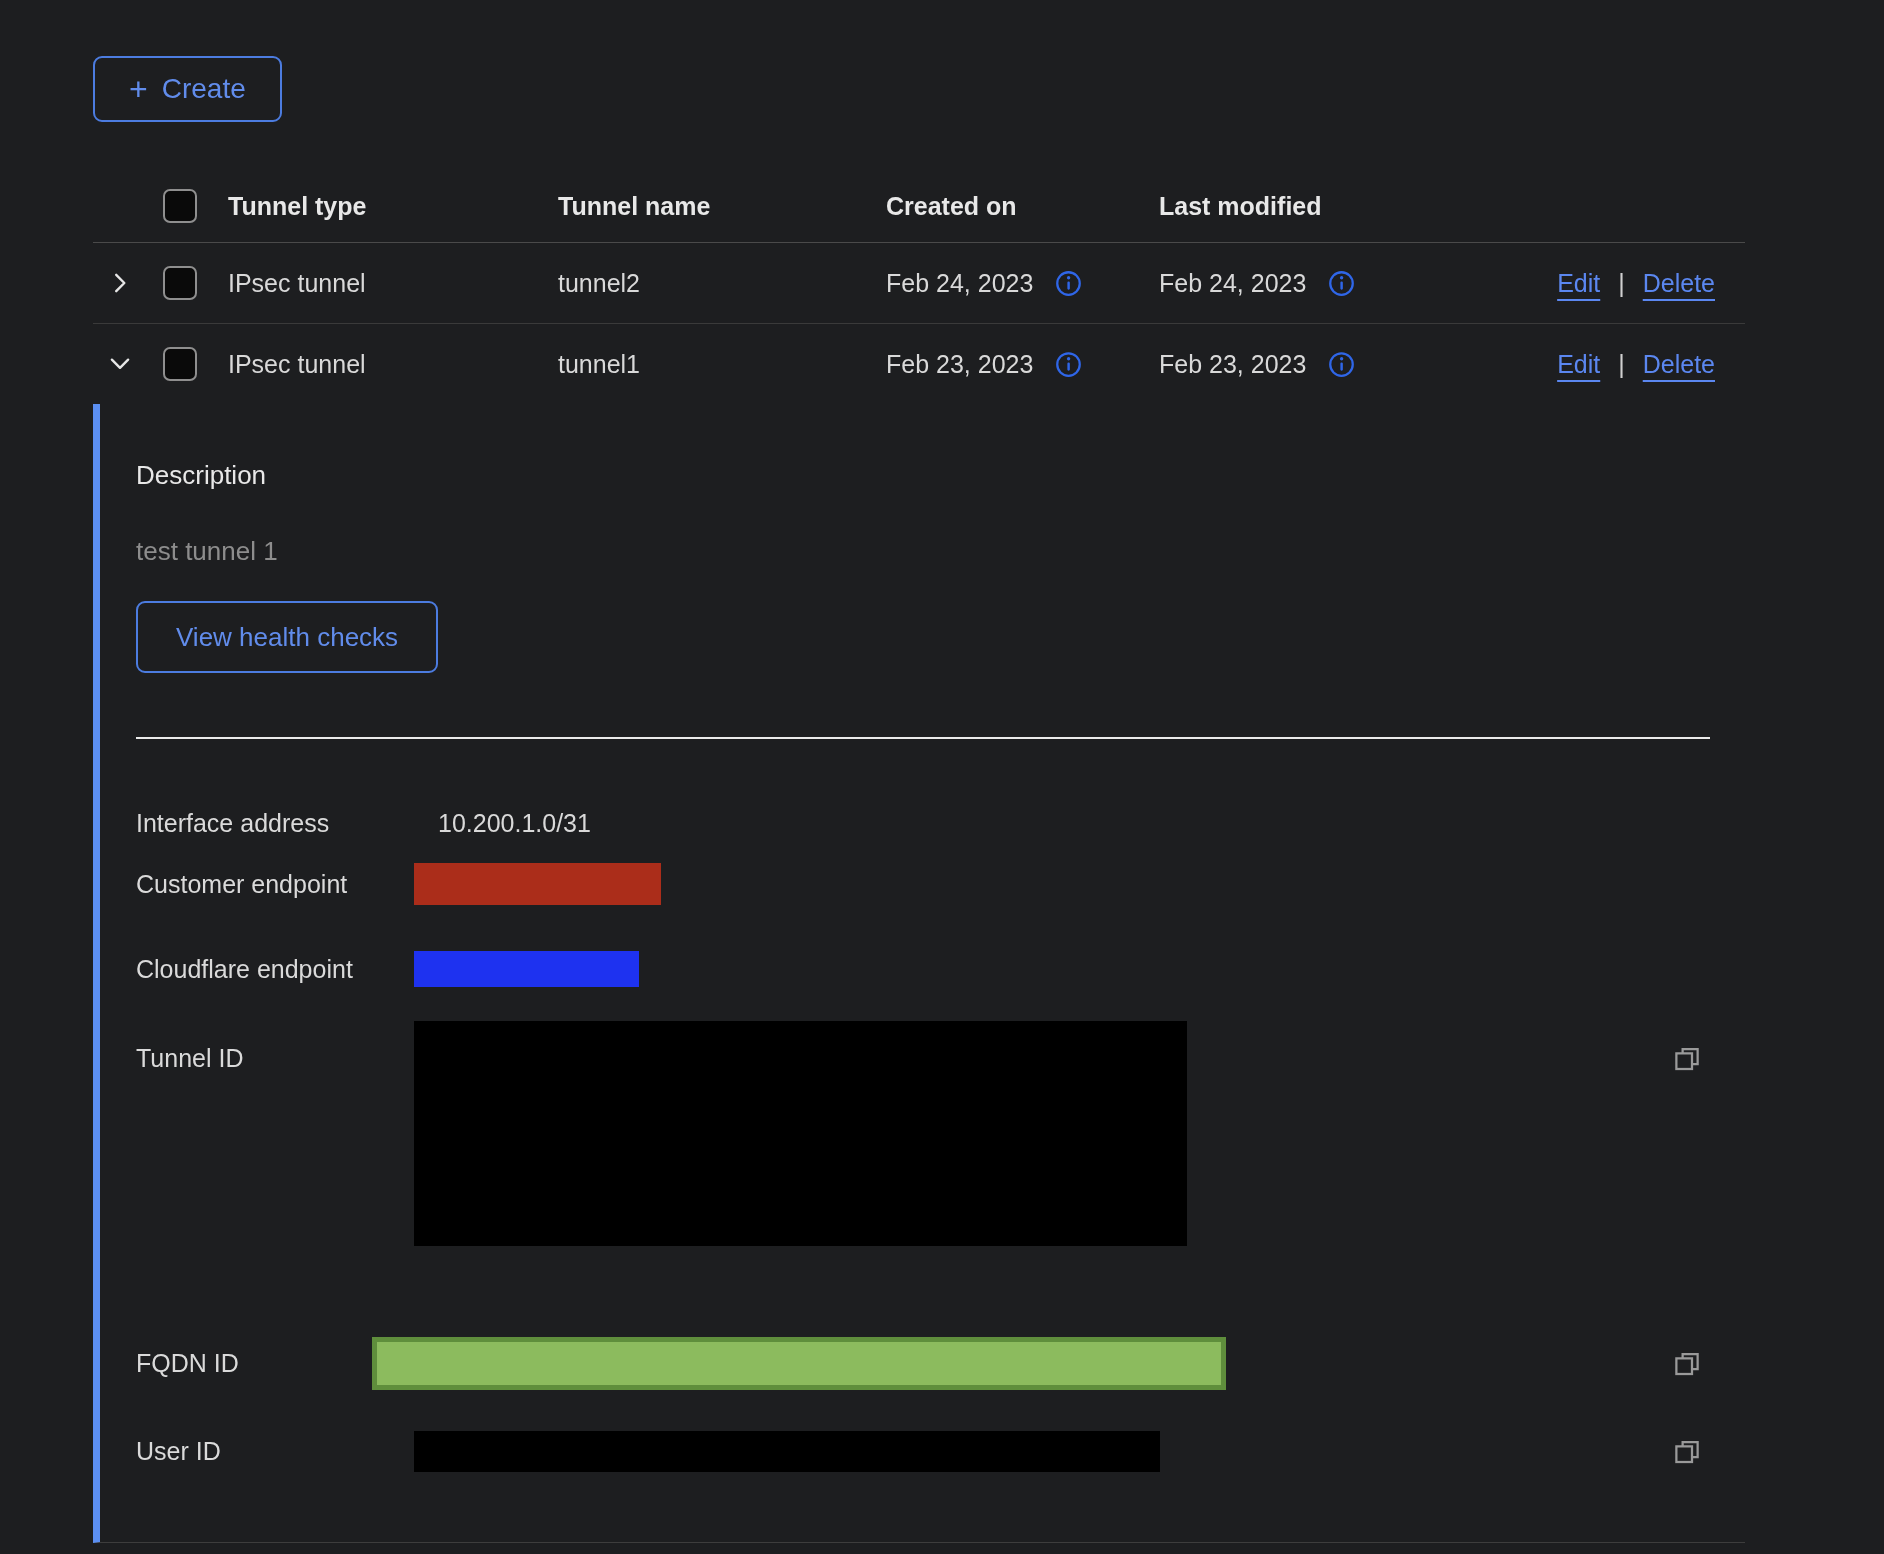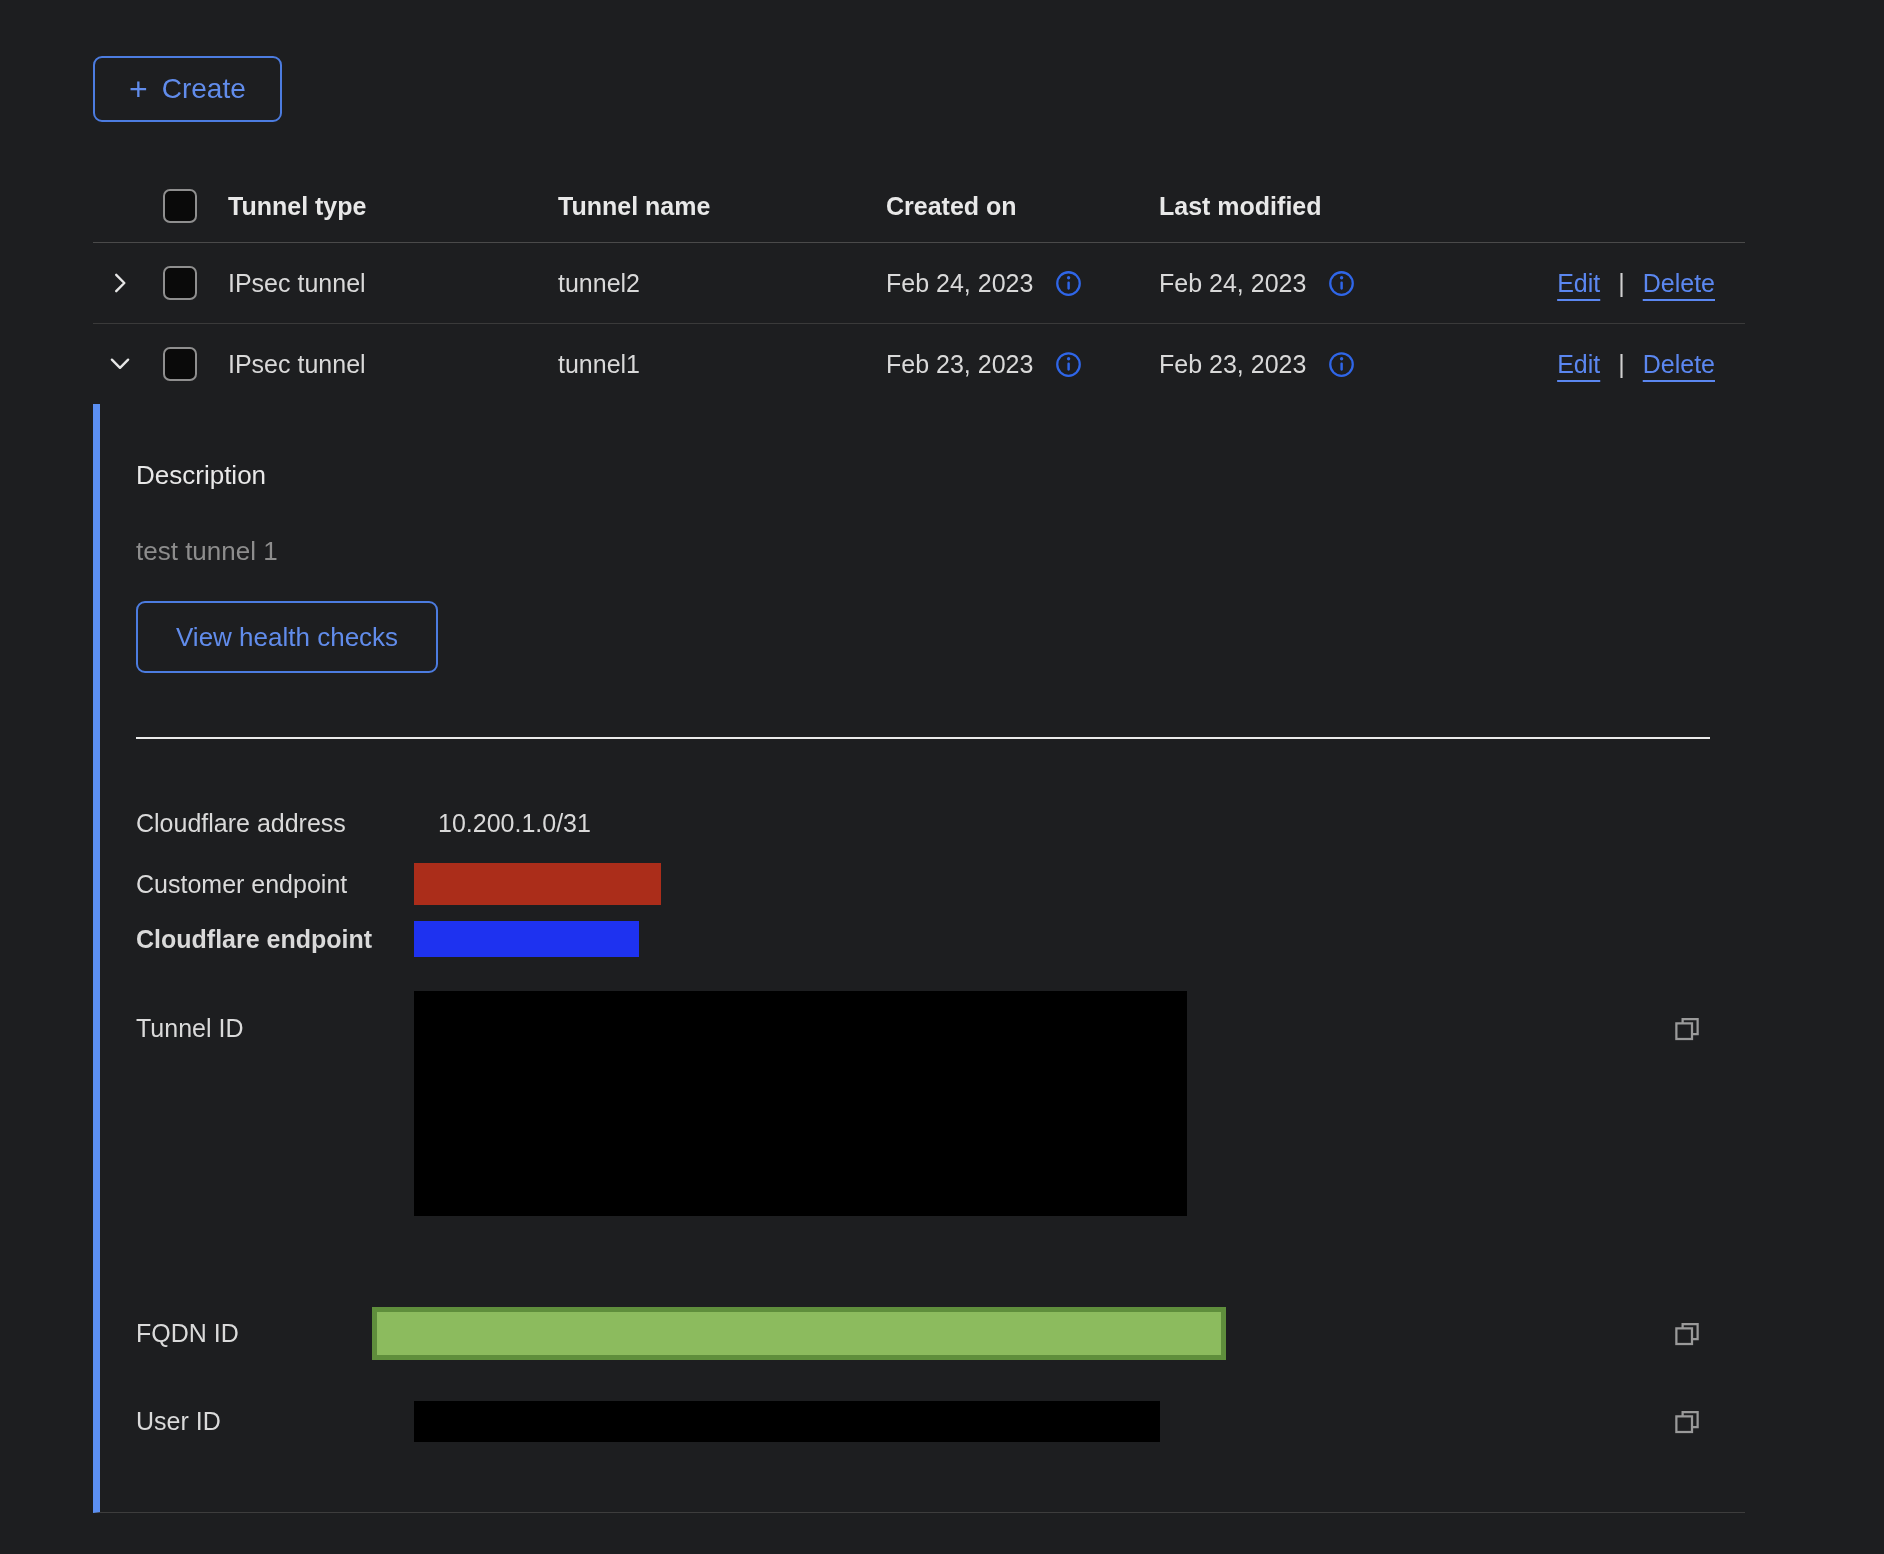--- a/index.html
+++ b/index.html
@@ -60,21 +60,21 @@
     color:#618ceb;font-size:26px;font-family:inherit;cursor:pointer;
   }
   .panel-divider{width:1574px;border:none;border-top:2px solid #eaeaea;margin:64px 0 0 0;}
 
   .details{width:1574px;}
   .detail-row{display:flex;align-items:center;position:relative;font-size:25px;color:#dadada;}
   .detail-row .dlabel{width:278px;flex:0 0 278px;}
   .row-interface{margin-top:62px;height:44px;}
   .iface-val{padding-left:24px;color:#d9d9d9;}
   .row-customer{margin-top:18px;height:42px;}
-  .row-cloudflare{margin-top:16px;height:36px;font-weight:bold;}
+  .row-cloudflare{margin-top:46px;height:36px;}
   .block{display:inline-block;}
   .blk-customer{width:247px;height:42px;}
   .blk-cloudflare{width:225px;height:36px;}
 
   .id-group{position:relative;margin-top:34px;height:280px;display:flex;flex-direction:column;justify-content:space-between;}
   .id-group .idrow{height:75px;display:flex;align-items:center;position:relative;font-size:25px;color:#dadada;}
   .blk-ids{position:absolute;left:278px;top:0;width:773px;height:225px;}
 
   .row-fqdn{margin-top:36px;height:53px;}
   .blk-fqdn{box-sizing:border-box;width:854px;height:53px;margin-left:-42px;border:5px solid #5f8e3c;}
@@ -186,21 +186,21 @@
       <div class="desc-label">Description</div>
       <div class="desc-value">test tunnel 1</div>
 
       <button class="health-btn">View health checks</button>
 
       <hr class="panel-divider">
 
       <div class="details">
 
         <div class="detail-row row-interface">
-          <span class="dlabel">Cloudflare address</span>
+          <span class="dlabel">Interface address</span>
           <span class="iface-val">10.200.1.0/31</span>
         </div>
 
         <div class="detail-row row-customer">
           <span class="dlabel">Customer endpoint</span>
           <span class="block blk-customer" style="background: rgb(171, 45, 26);"></span>
         </div>
 
         <div class="detail-row row-cloudflare">
           <span class="dlabel">Cloudflare endpoint</span>

